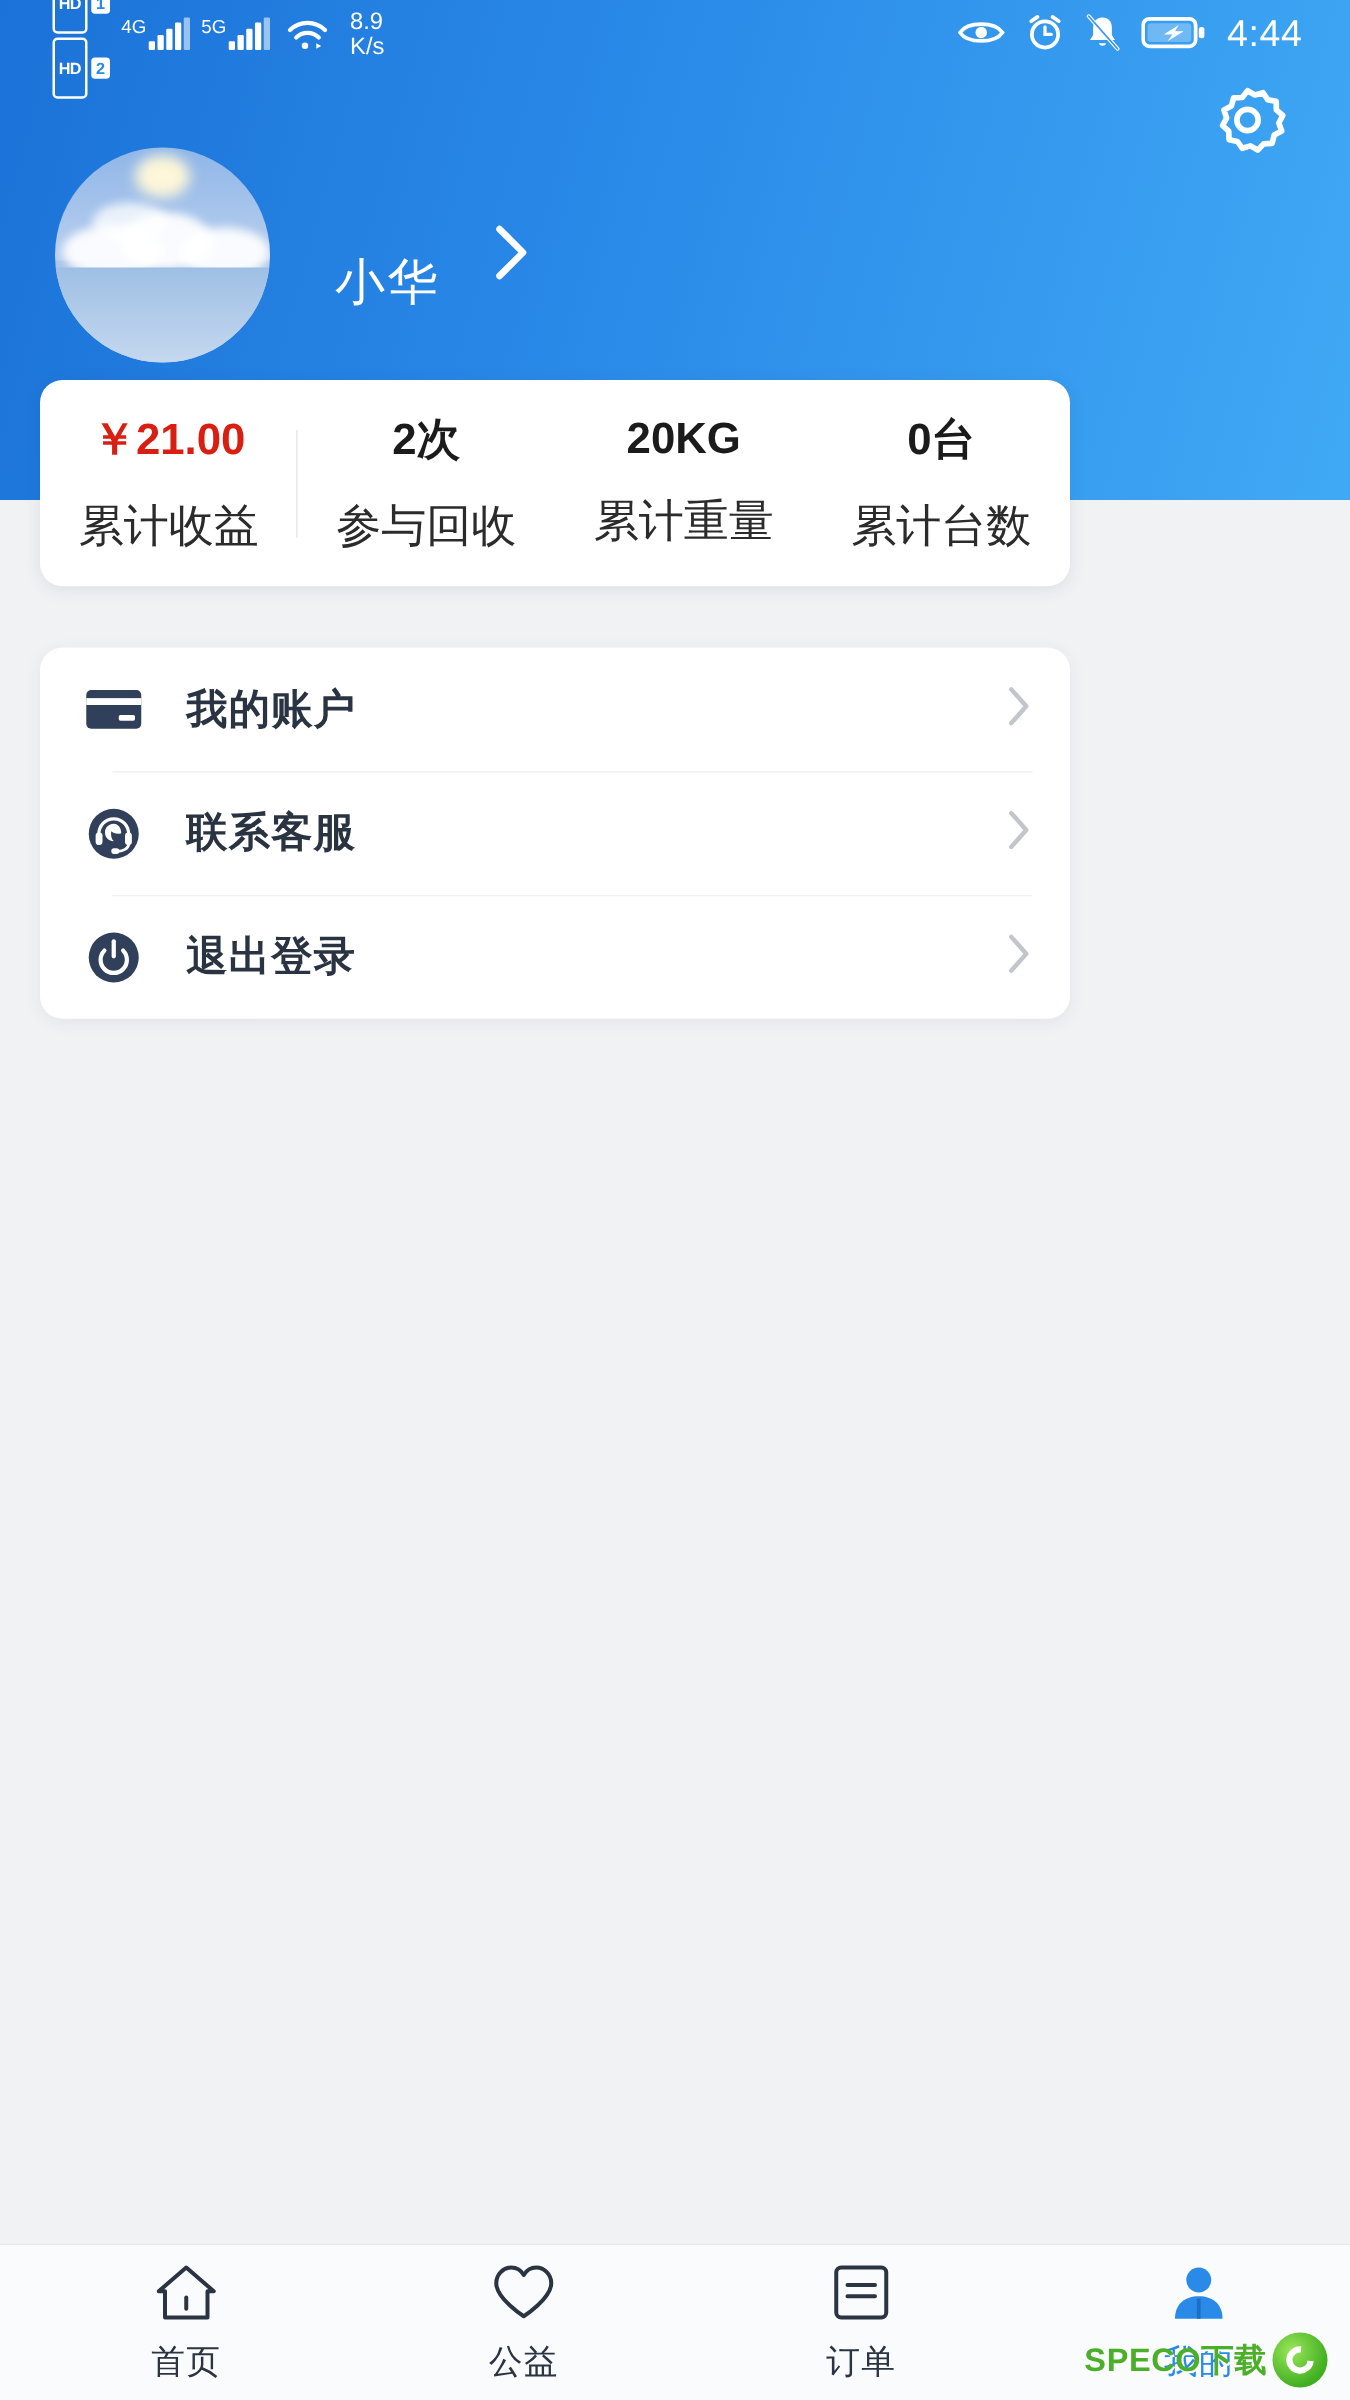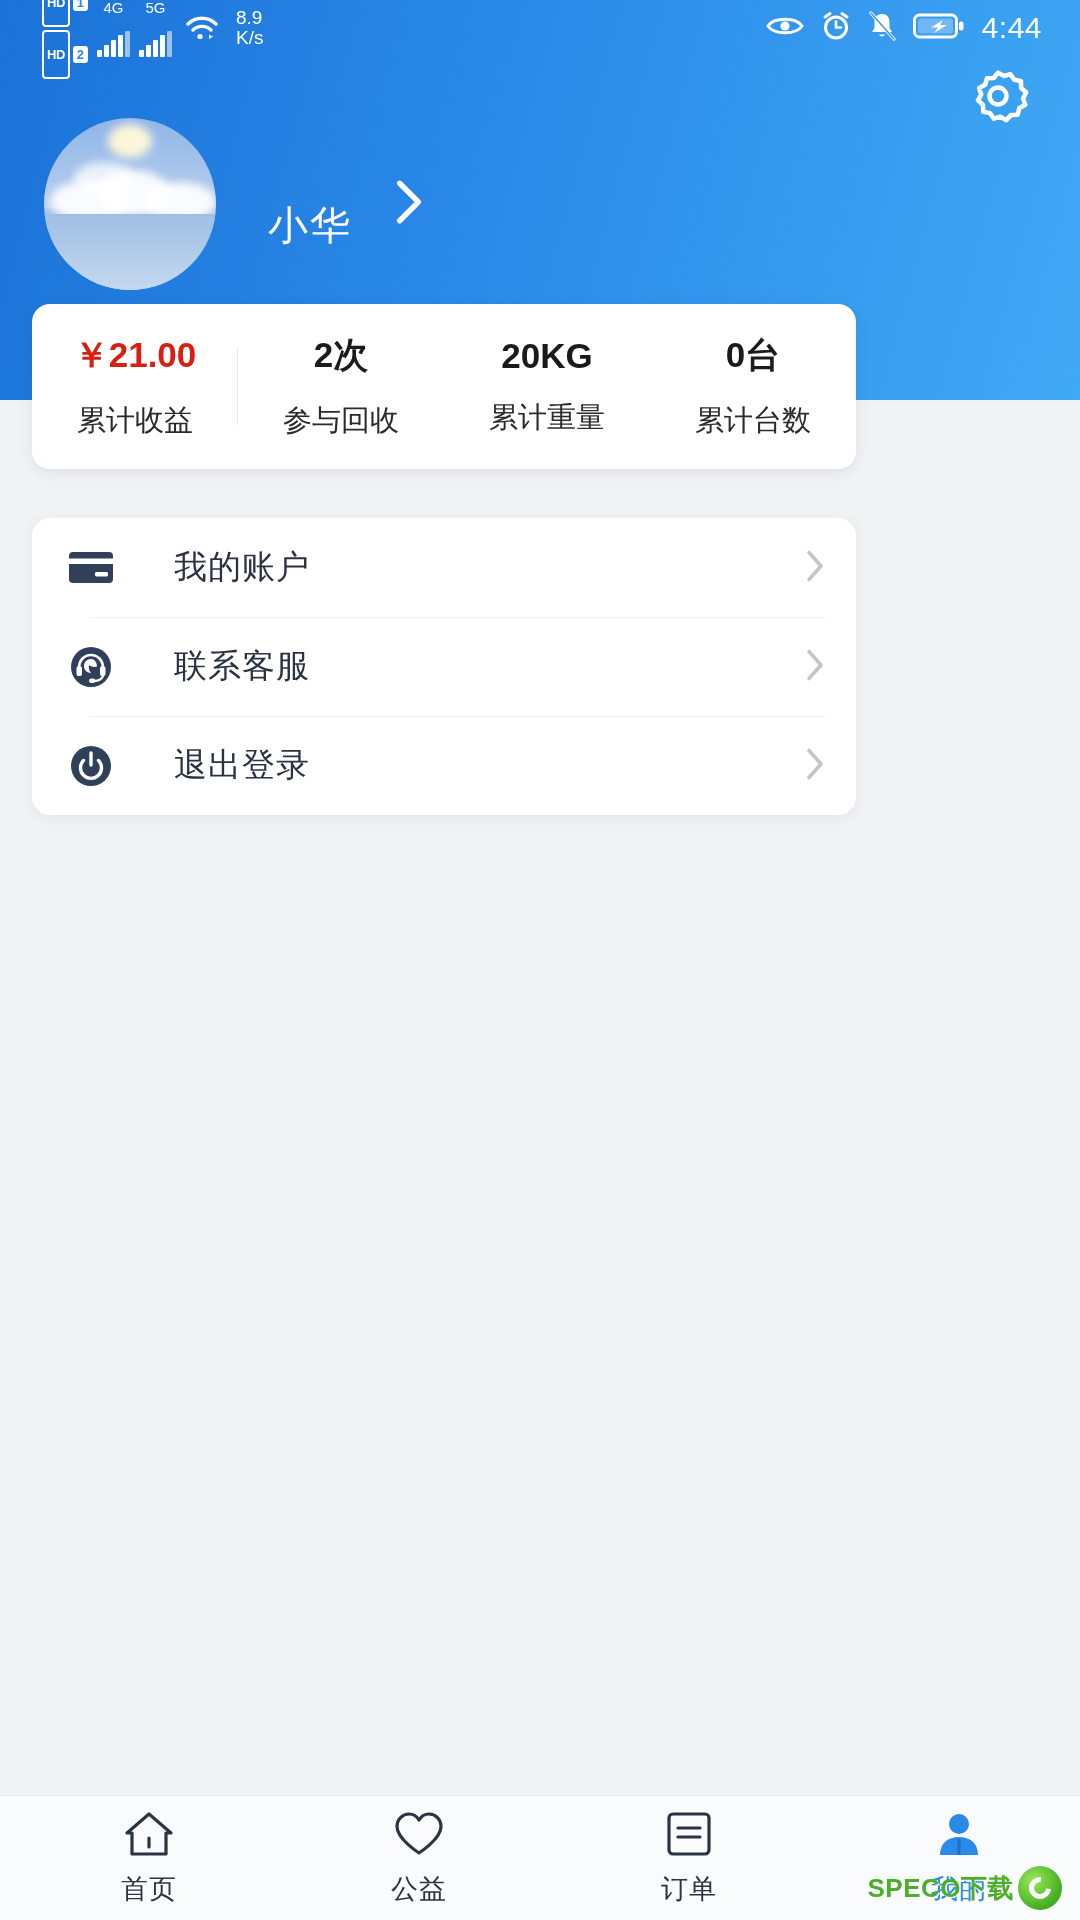--- a/index.html
+++ b/index.html
@@ -29,21 +29,21 @@
   .hd-box {
     border:2px solid #fff; border-radius:4px;
     font-size:13px; font-weight:bold; line-height:1;
     padding:16px 3px; letter-spacing:-0.5px;
   }
   .hd-num {
     background:#fff; color:#2a8ae8; border-radius:3px;
     font-size:13px; font-weight:bold; line-height:1;
     padding:2px 4px;
   }
-  .sig-group { display:flex; align-items:center; gap:2px;flex-direction:column; }
+  .sig-group { display:flex; align-items:flex-start; gap:2px; }
   .sig-label { font-size:15px; line-height:1; margin-bottom:14px; }
   .bars { display:flex; align-items:flex-end; gap:2px; height:26px; }
   .bars i { display:block; width:5px; background:#fff; border-radius:1px; }
   .bars i:nth-child(1){height:7px;}
   .bars i:nth-child(2){height:12px;}
   .bars i:nth-child(3){height:17px;}
   .bars i:nth-child(4){height:22px;}
   .bars i:nth-child(5){height:26px; opacity:.55;}
   .wifi { width:34px; height:26px; position:relative; margin-left:4px; }
   .speed {
@@ -95,42 +95,42 @@
   .stat {
     flex:1; display:flex; flex-direction:column; align-items:center; justify-content:center;
     gap:22px; position:relative;
   }
   .stat.divided::after {
     content:""; position:absolute; right:0; top:16px; bottom:16px;
     width:1px; background:#e2e4e8;
   }
   .stat-value { font-size:35px; font-weight:bold; color:#1b1b1b; white-space:nowrap; }
   .stat-value.money { color:#d91f11; }
-  .stat-label { font-size:29px; color:#2b2b2b; white-space:nowrap; }
+  .stat-label { font-size:36px; color:#2b2b2b; white-space:nowrap; }
 
   
   .menu-card {
     position:absolute; top:518px; left:32px; width:824px;
     background:#fff; border-radius:18px;
     box-shadow:0 3px 14px rgba(30,60,100,.07);
     padding:0 30px;
   }
   .menu-item {
     height:99px; display:flex; align-items:center;
     position:relative;
   }
   .menu-item + .menu-item::before {
     content:""; position:absolute; top:0; left:28px; right:0;
     height:1px; background:#eef0f2;
   }
   .menu-icon {
     width:58px; height:58px; display:flex; align-items:center; justify-content:center;
     flex:none; color:#31405a;
   }
-  .menu-label { font-size:33px; color:#2a3342; margin-left:54px; letter-spacing:1px; }
+  .menu-label { font-size:33px; color:#2a3342; margin-left:29px; letter-spacing:1px;font-weight:bold; }
   .menu-arrow { margin-left:auto; color:#c2c6cc; }
 
   
   .bottom-nav {
     position:absolute; left:0; bottom:0; width:1080px; height:125px;
     background:#fafbfc; border-top:1px solid #e6e8ea;
     display:flex; align-items:center;
   }
   .nav-item {
     flex:1; display:flex; flex-direction:column; align-items:center; gap:12px;

